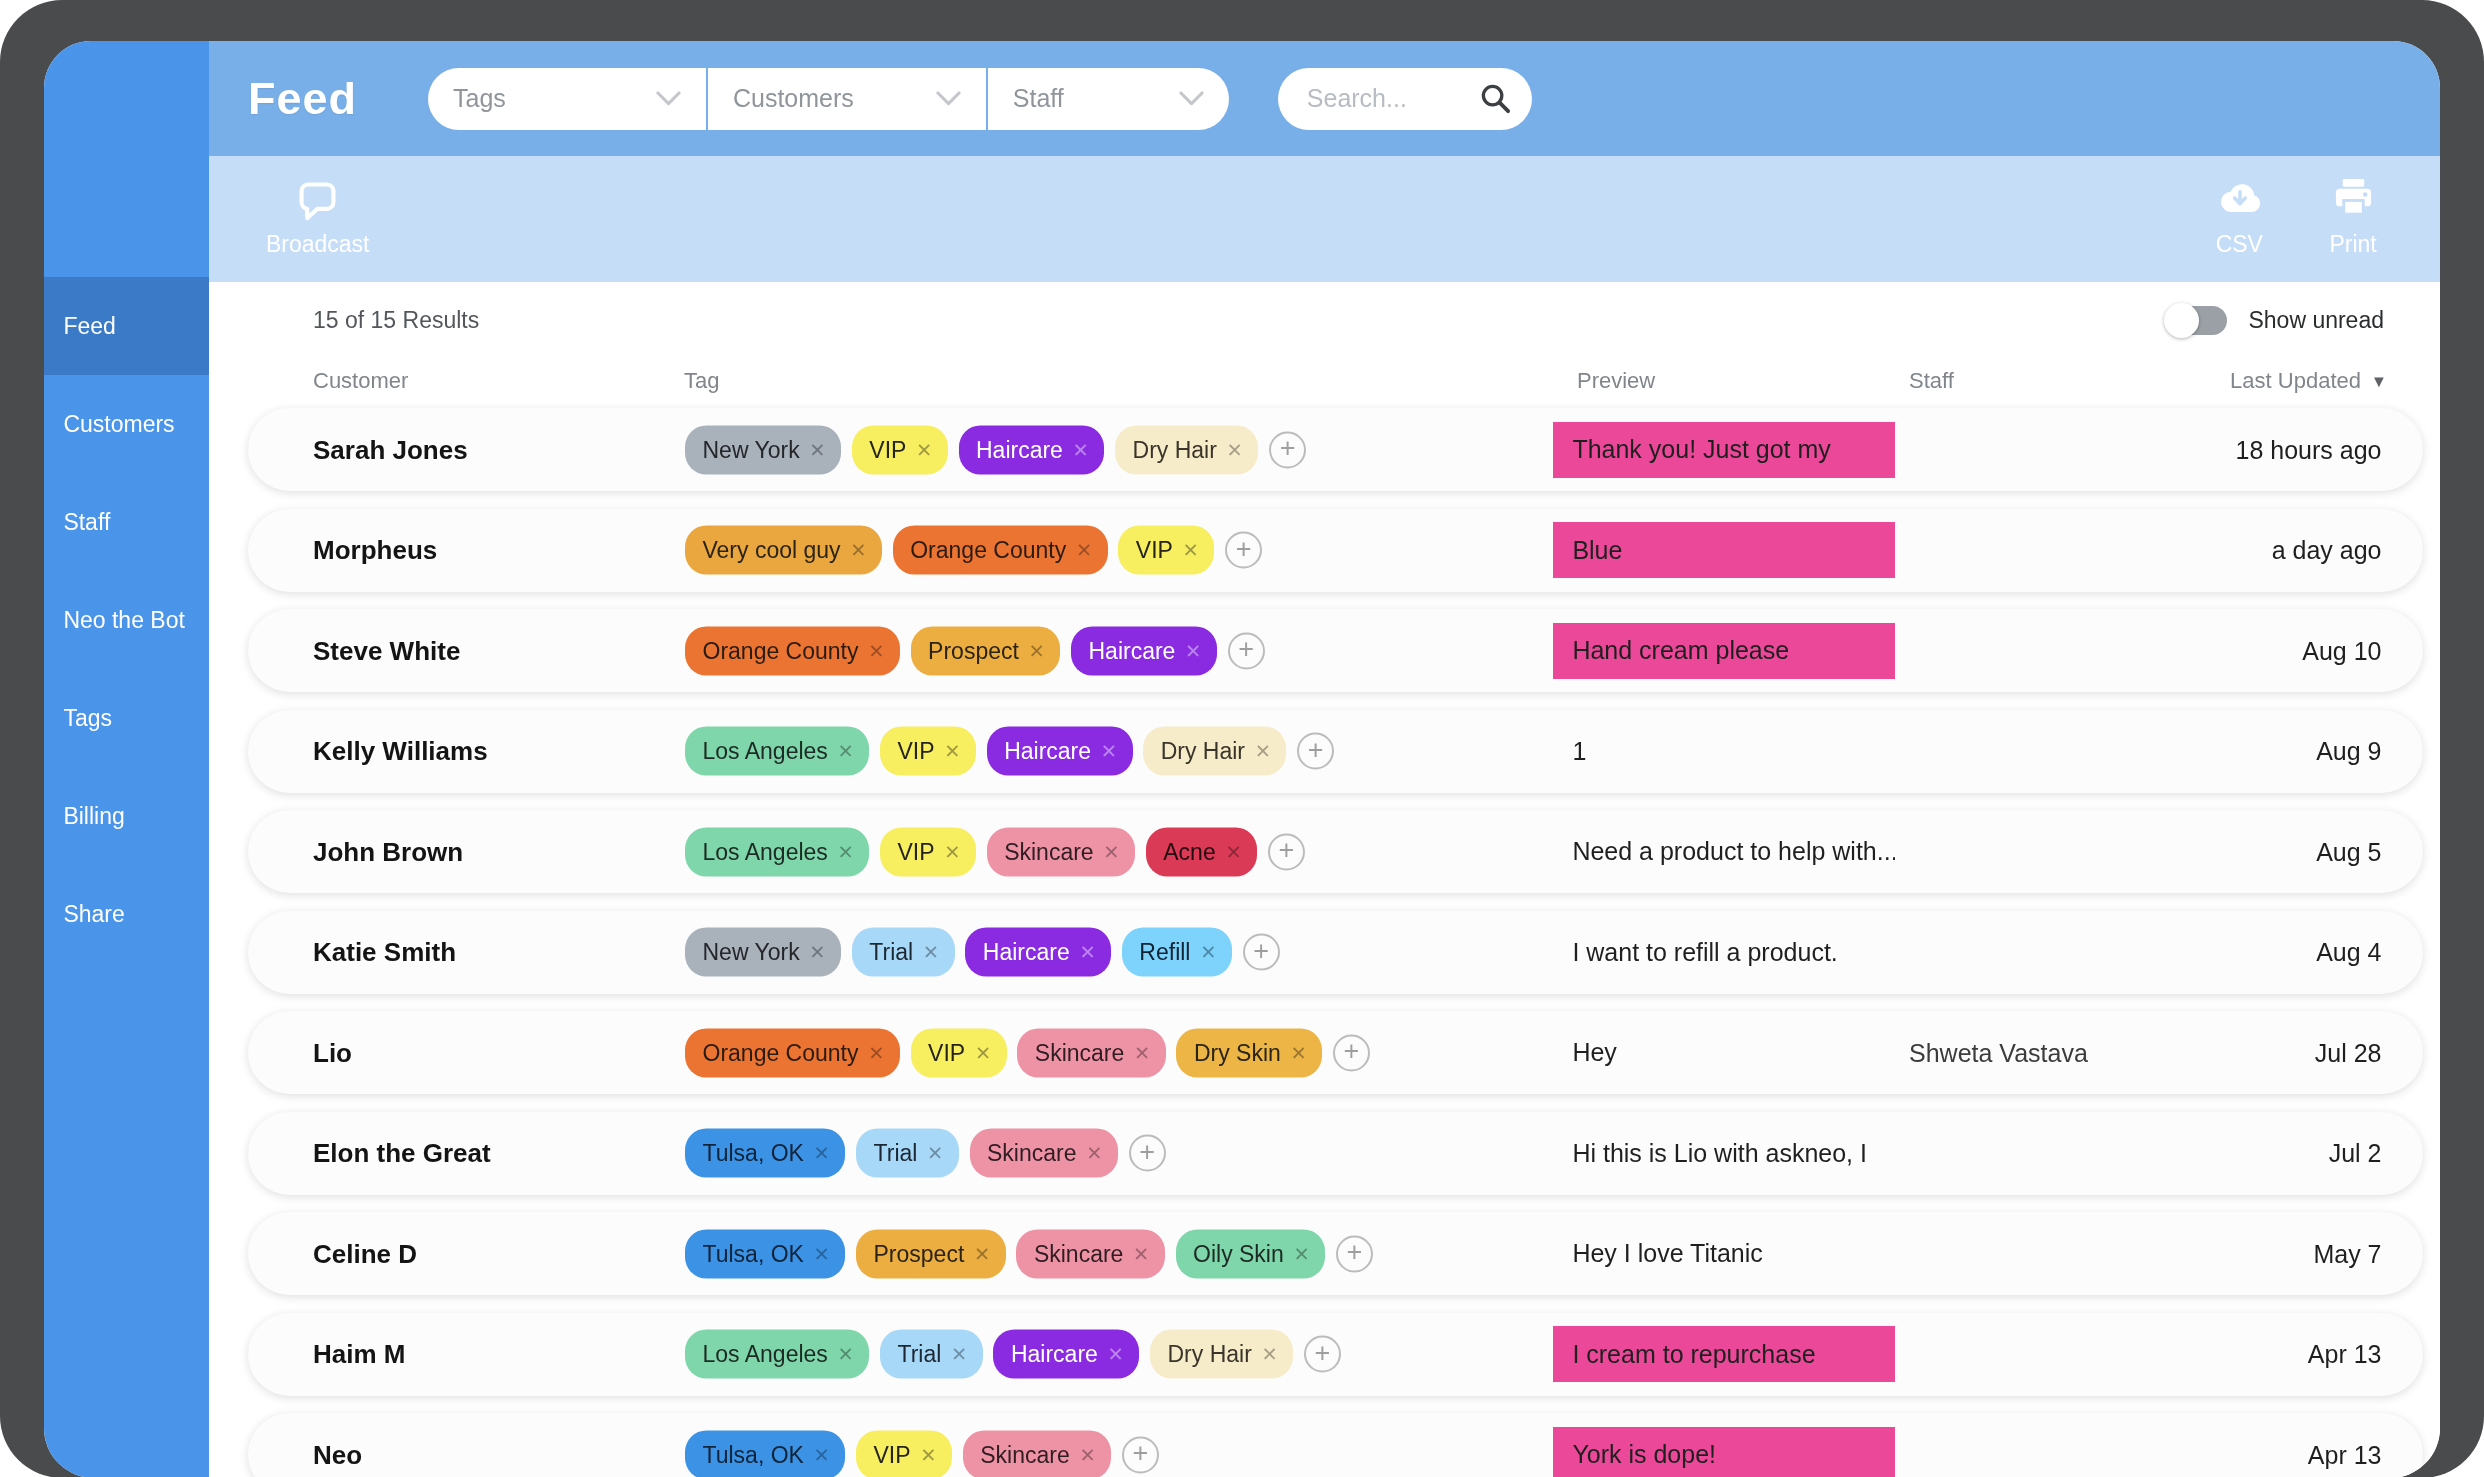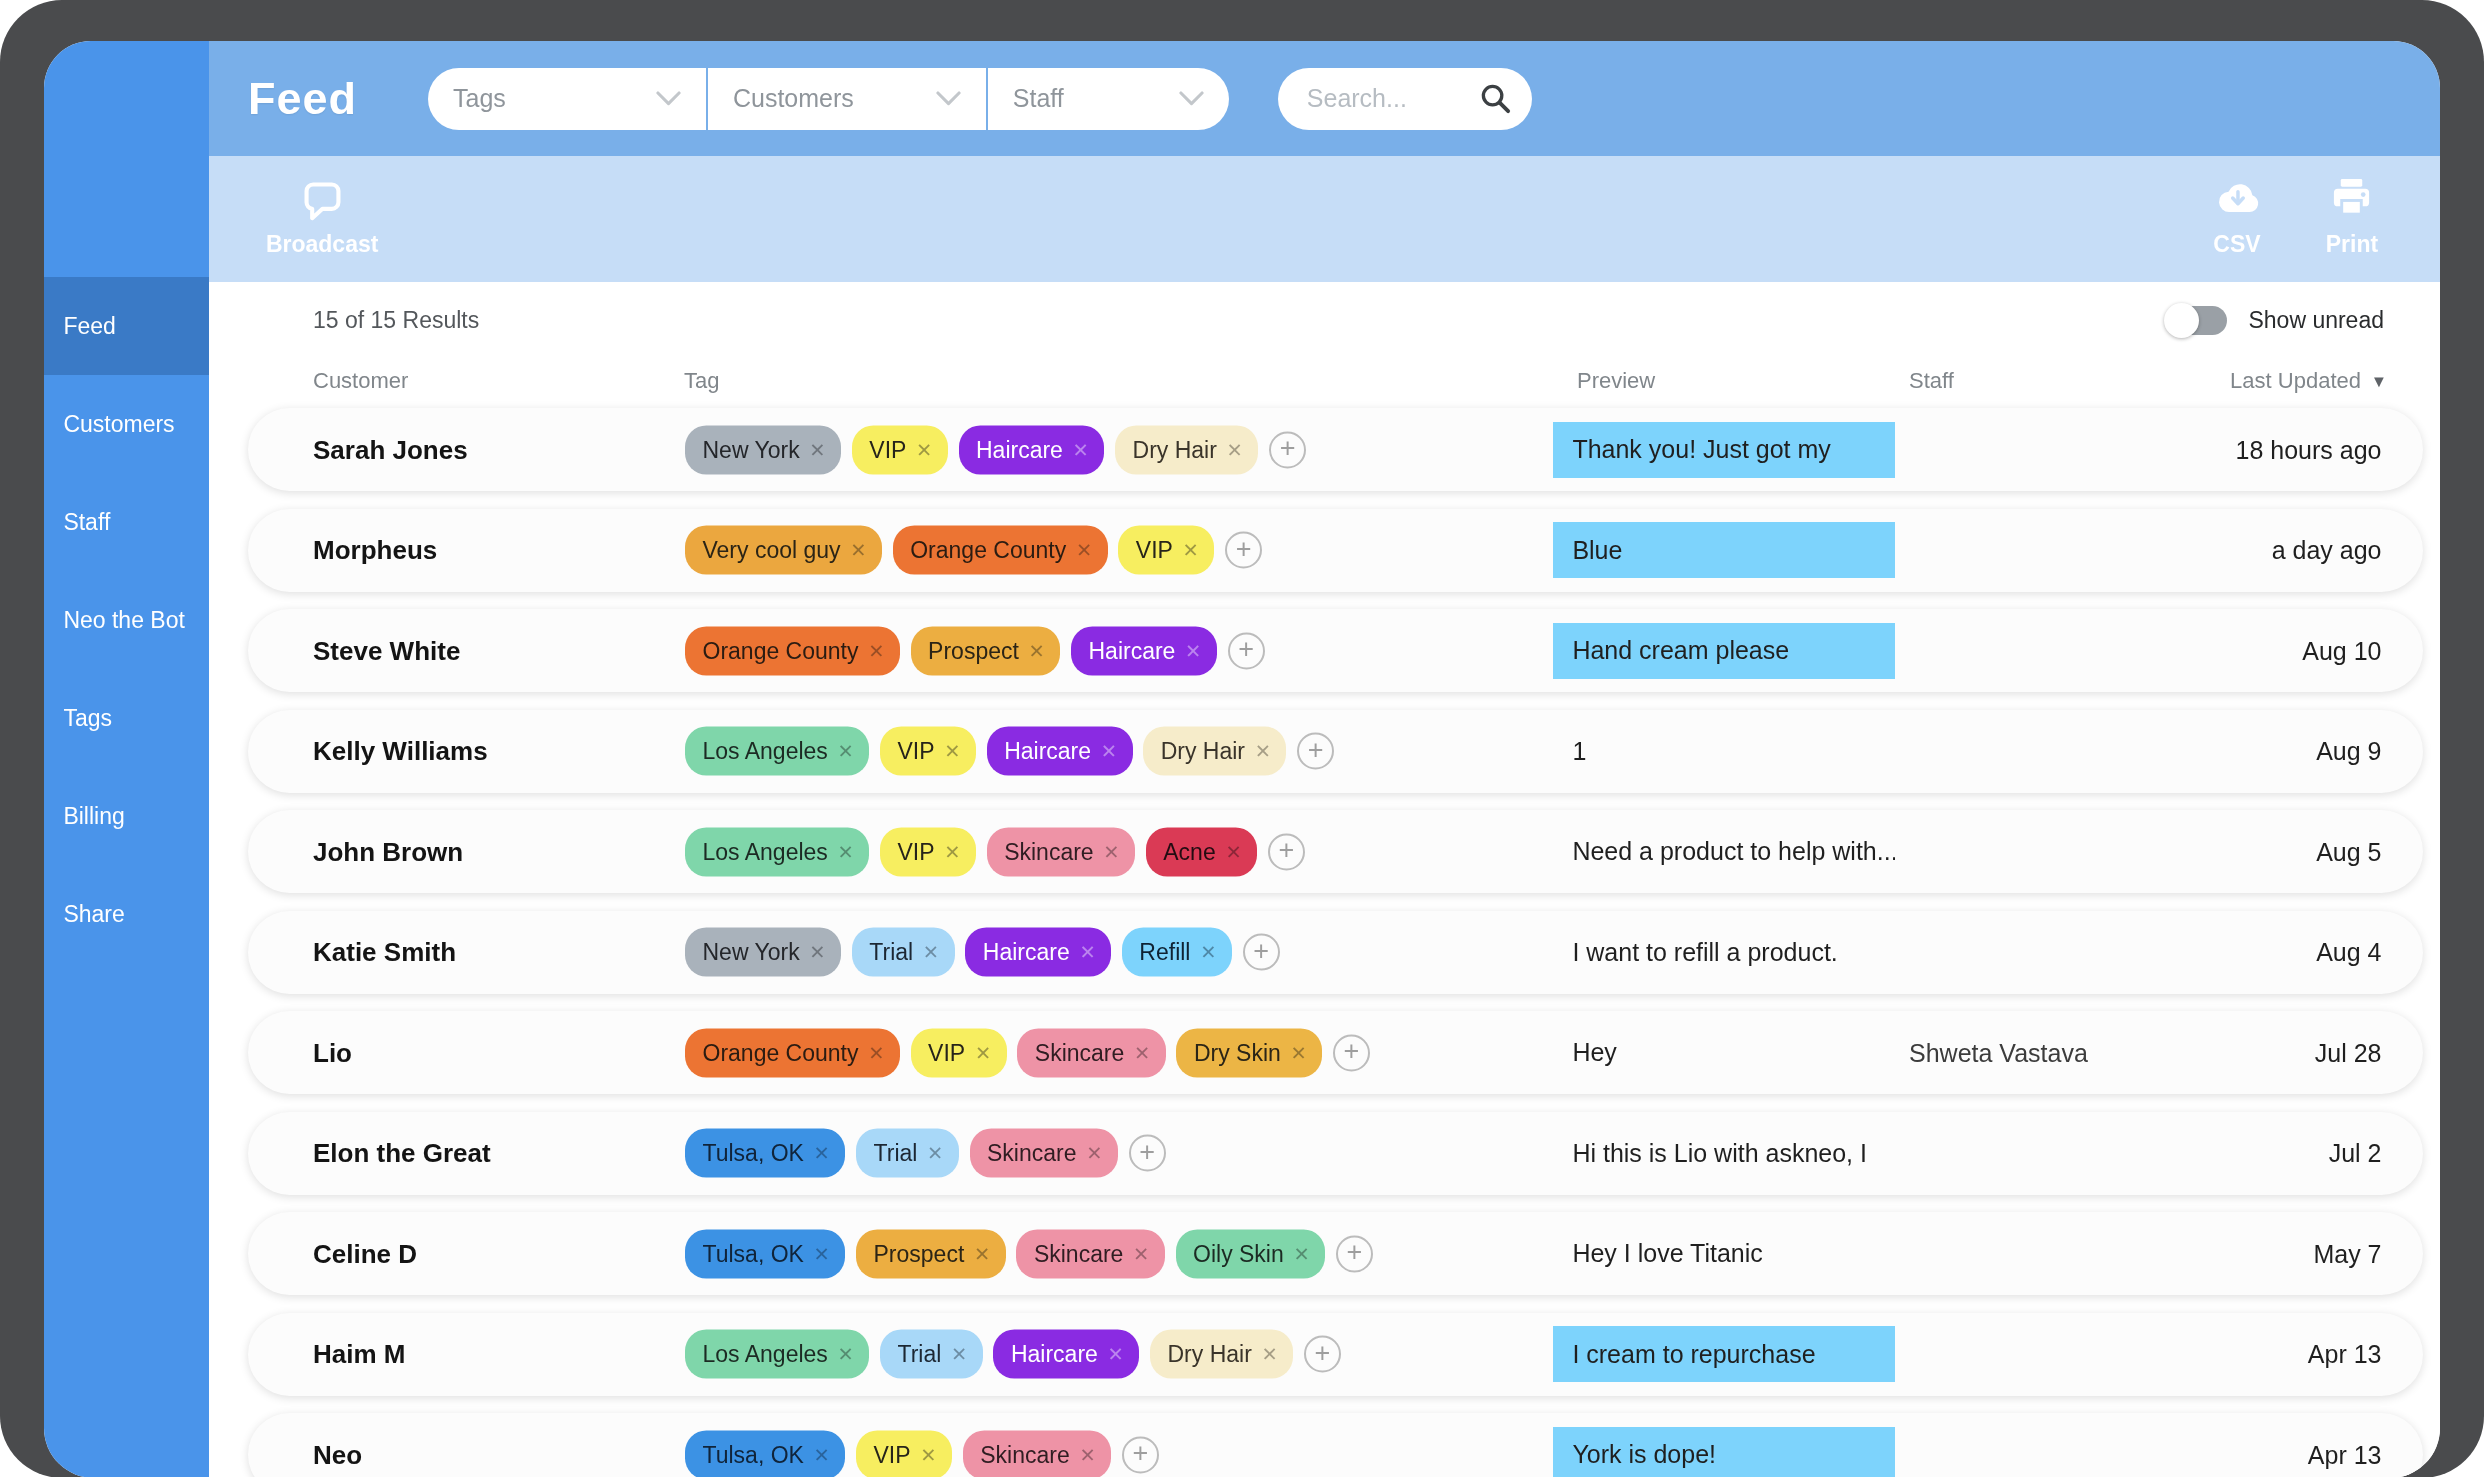--- a/index.html
+++ b/index.html
@@ -18,21 +18,21 @@
   .filter-group{display:flex;margin-left:71px;}
   .filter{width:278px;height:62px;background:#fff;display:flex;align-items:center;justify-content:space-between;padding:0 25px;color:#8f959b;font-size:25px;cursor:pointer;margin-right:1.9px;}
   .filter:first-child{border-radius:31px 0 0 31px;}
   .filter:last-child{border-radius:0 31px 31px 0;margin-right:0;width:241px;}
   .chev{width:25px;height:15.5px;flex:0 0 auto;}
   .search-box{margin-left:49px;width:254px;height:62px;background:#fff;border-radius:31px;display:flex;align-items:center;padding:0 19.4px 0 27px;}
   .search-box input{border:none;outline:none;flex:1;font-size:25px;color:#3c4043;min-width:0;background:transparent;}
   .search-box input::placeholder{color:#b6bcc2;}
   .mag{width:33px;height:33px;flex:0 0 auto;}
   
-  .toolbar{height:126px;background:#c6ddf7;display:flex;align-items:stretch;flex:0 0 126px;padding:0 58px 0 53px;font-weight:bold;}
+  .toolbar{height:126px;background:#c6ddf7;display:flex;align-items:stretch;flex:0 0 126px;padding:0 58px 0 53px;}
   .tool-btn{display:flex;flex-direction:column;align-items:center;justify-content:center;gap:9.7px;color:#fff;font-size:23px;cursor:pointer;padding:5.8px 3.9px 9.7px;}
   .tool-btn .ticon{width:50px;height:45px;display:flex;align-items:center;justify-content:center;}
   .tool-spacer{flex:1;}
   .tool-btn.right{margin-left:56px;}
   
   .content{flex:1;background:#fff;position:relative;overflow:hidden;}
   .results-bar{height:68px;display:flex;align-items:center;padding:9.7px 56px 0 104px;}
   .results-count{font-size:23px;color:#53575b;}
   .rb-spacer{flex:1;}
   .toggle{width:60px;height:29px;border-radius:14.6px;background:#9aa0a6;position:relative;cursor:pointer;margin-right:21.3px;}
@@ -43,21 +43,21 @@
   .th-customer{left:104px;} .th-tag{left:475px;} .th-preview{left:1368px;} .th-staff{left:1700px;}
   .th-updated{right:53px;display:flex;align-items:center;gap:9.7px;cursor:pointer;}
   .caret{font-size:16.5px;color:#5f6368;}
   
   .rows{position:absolute;left:0;right:0;top:126px;bottom:-58px;}
   .card{position:relative;height:83px;margin:0 17.5px 17.5px 39px;background:#fcfcfc;border-radius:42px;box-shadow:0 1.9px 9.7px rgba(0,0,0,0.13);}
   .cell{position:absolute;top:50%;transform:translateY(-50%);white-space:nowrap;}
   .c-name{left:65px;font-size:26px;font-weight:bold;color:#141414;}
   .c-tags{left:437px;display:flex;align-items:center;gap:10.7px;}
   .c-preview{left:1305px;width:342px;height:56px;display:flex;align-items:center;padding-left:19.4px;font-size:25px;color:#1f1f1f;overflow:hidden;}
-  .c-preview.hl{background:#7dd3fc;}
+  .c-preview.hl{background:#ec4899;}
   .c-staff{left:1661px;font-size:25px;color:#3c3c3c;}
   .c-date{right:41px;font-size:25px;color:#1f1f1f;}
   .tag{height:49px;border-radius:21.3px;display:flex;align-items:center;padding:0 15.5px 0 17.5px;font-size:23px;font-weight:500;cursor:pointer;white-space:nowrap;}
   .tag .x{margin-left:9.7px;font-size:19.4px;opacity:.42;cursor:pointer;}
   .add-tag{width:37px;height:37px;border-radius:50%;border:2.9px solid #bcbcbc;color:#9e9e9e;font-size:27px;line-height:1;display:flex;align-items:center;justify-content:center;cursor:pointer;background:transparent;padding-bottom:2.9px;}
 </style>
 </head>
 <body>
 
 <div class="canvas">

